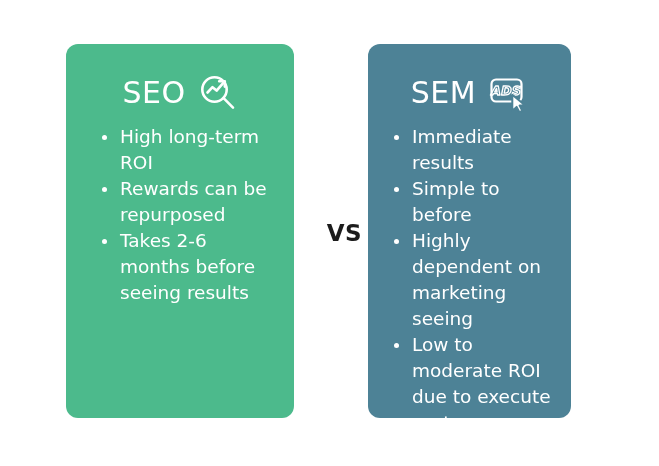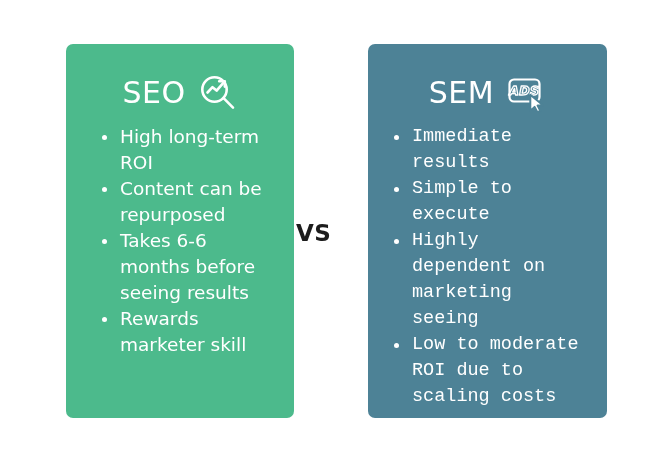--- a/index.html
+++ b/index.html
@@ -17,34 +17,34 @@
   .stage {
     position: relative;
     width: 659px;
     height: 466px;
   }
 
   .panel {
     position: absolute;
     top: 44px;
     height: 374px;
-    border-radius: 7px;
+    border-radius: 12px;
     box-sizing: border-box;
     padding: 18px 14px 18px 14px;
   }
 
   .panel-seo {
     left: 66px;
     width: 228px;
     background: #4cba8c;
   }
 
   .panel-sem {
     left: 368px;
-    width: 239px;
+    width: 203px;
     background: #4d8296;
   }
 
   .panel-title-row {
     display: flex;
     align-items: center;
     justify-content: center;
     gap: 12px;
     height: 46px;
     margin-top: 8px;
@@ -88,28 +88,28 @@
     position: absolute;
     left: 4px;
     top: 11px;
     width: 5px;
     height: 5px;
     border-radius: 50%;
     background: #ffffff;
   }
 
   .panel-seo .bullet-list { margin-left: 18px; }
-  .panel-sem .bullet-list { margin-left: 8px; font-family: Liberation Mono, monospace; }
+  .panel-sem .bullet-list { margin-left: 8px; }
 
   .vs-label {
     position: absolute;
     left: 296px;
     top: 220px;
     width: 66px;
-    text-align: left;
+    text-align: right;
     color: #1c1c1c;
     font-size: 23px;
     font-weight: 700;
     letter-spacing: 0.5px;
   }
 </style>
 </head>
 <body>
 
 <div class="stage">
@@ -123,42 +123,41 @@
           <circle cx="16.5" cy="16.5" r="12.2"></circle>
           <line x1="25.6" y1="25.2" x2="35" y2="34.6"></line>
           <polyline points="9.5,19.5 14.5,14.2 18.6,17.6 26.2,8.8" fill="none"></polyline>
           <polyline points="21.2,8.2 26.8,8.2 26.8,13.6" fill="none"></polyline>
         </svg>
       </span>
     </div>
 
     <ul class="bullet-list">
       <li class="bullet-item">High long-term ROI</li>
-      <li class="bullet-item">Content can be repurposed</li>
-      <li class="bullet-item">Takes 6-6 months before seeing results</li>
-      <li class="bullet-item">Rewards marketer skill</li>
+      <li class="bullet-item">Rewards can be repurposed</li>
+      <li class="bullet-item">Takes 2-6 months before seeing results</li>
     </ul>
   </div>
 
   <div class="vs-label">VS</div>
 
   <div class="panel panel-sem">
 
     <div class="panel-title-row">
       <span class="panel-title">SEM</span>
       <span class="title-icon">
         <svg viewBox="0 0 40 40" width="40" height="40" fill="none" stroke="#ffffff" stroke-width="2.2" stroke-linecap="round" stroke-linejoin="round">
           <rect x="3.5" y="6.5" width="30" height="22" rx="4.5"></rect>
           <text x="18.3" y="22.2" font-family="&quot;DejaVu Sans&quot;, sans-serif" font-size="12.5" font-weight="700" text-anchor="middle" fill="none" stroke="#ffffff" stroke-width="1.3" letter-spacing="0.4">ADS</text>
           <path d="M24.3 21.8 L24.3 38.0 L28.6 33.9 L31.4 39.2 L34.3 37.8 L31.6 32.6 L37.0 32.2 Z" fill="#ffffff" stroke="#4d8296" stroke-width="2.0"></path>
         </svg>
       </span>
     </div>
 
     <ul class="bullet-list">
       <li class="bullet-item">Immediate results</li>
-      <li class="bullet-item">Simple to execute</li>
+      <li class="bullet-item">Simple to before</li>
       <li class="bullet-item">Highly dependent on marketing seeing</li>
-      <li class="bullet-item">Low to moderate ROI due to scaling costs</li>
+      <li class="bullet-item">Low to moderate ROI due to execute costs</li>
     </ul>
   </div>
 
 </div>
 
 </body></html>

